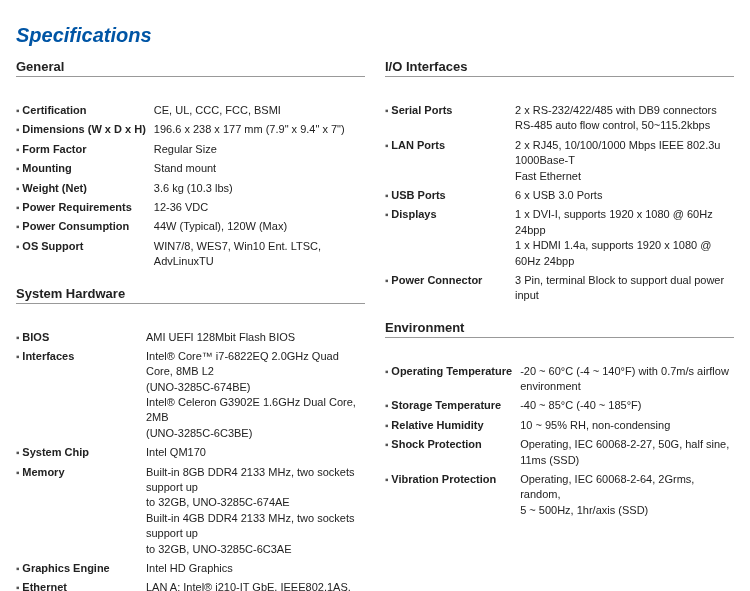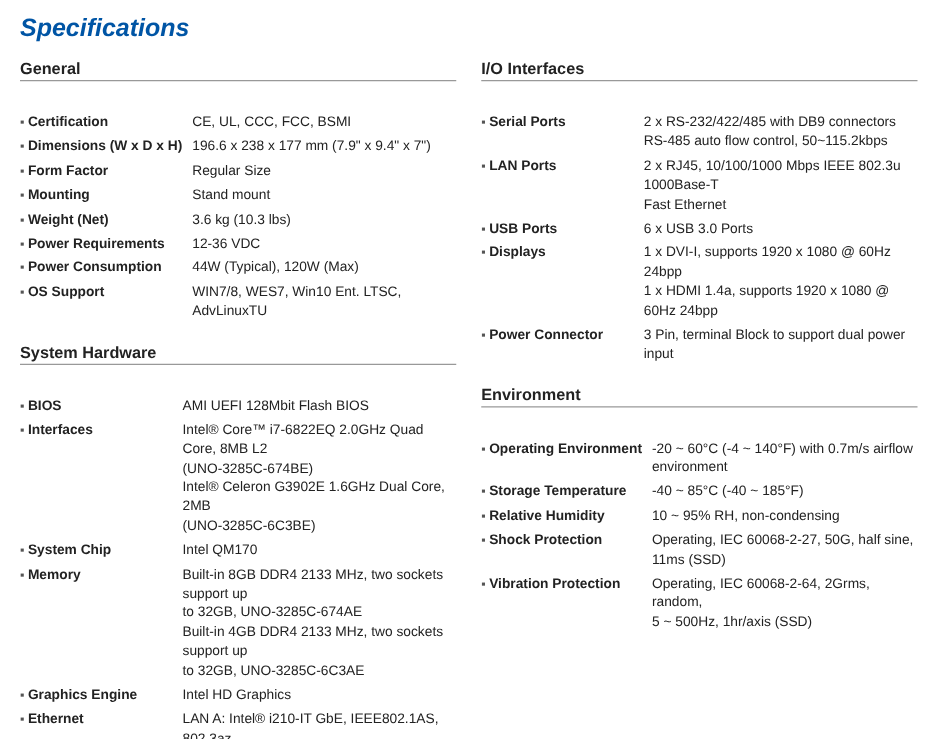--- a/index.html
+++ b/index.html
@@ -15,20 +15,21 @@
     .main-content {
       padding: 12px 16px 60px 16px;
     }
 
     h1.page-title {
       font-size: 20px;
       font-weight: bold;
       color: #0055a5;
       font-style: italic;
       margin-bottom: 12px;
+      margin-top: 12px;
     }
 
     .two-col {
       display: flex;
       gap: 20px;
     }
 
     .col-left {
       flex: 1 1 50%;
     }
@@ -188,21 +189,21 @@
                 <td class="label-col">Power Connector</td>
                 <td class="value-col">3 Pin, terminal Block to support dual power input</td>
               </tr>
             </tbody>
         </table>
 
         <div class="section-title">Environment</div>
         <table class="spec-table">
           <tbody id="env-rows">
               <tr>
-                <td class="label-col">Operating Environment</td>
+                <td class="label-col">Operating Temperature</td>
                 <td class="value-col">-20 ~ 60°C (-4 ~ 140°F) with 0.7m/s airflow<br>environment</td>
               </tr>
               <tr>
                 <td class="label-col">Storage Temperature</td>
                 <td class="value-col">-40 ~ 85°C (-40 ~ 185°F)</td>
               </tr>
               <tr>
                 <td class="label-col">Relative Humidity</td>
                 <td class="value-col">10 ~ 95% RH, non-condensing</td>
               </tr>

